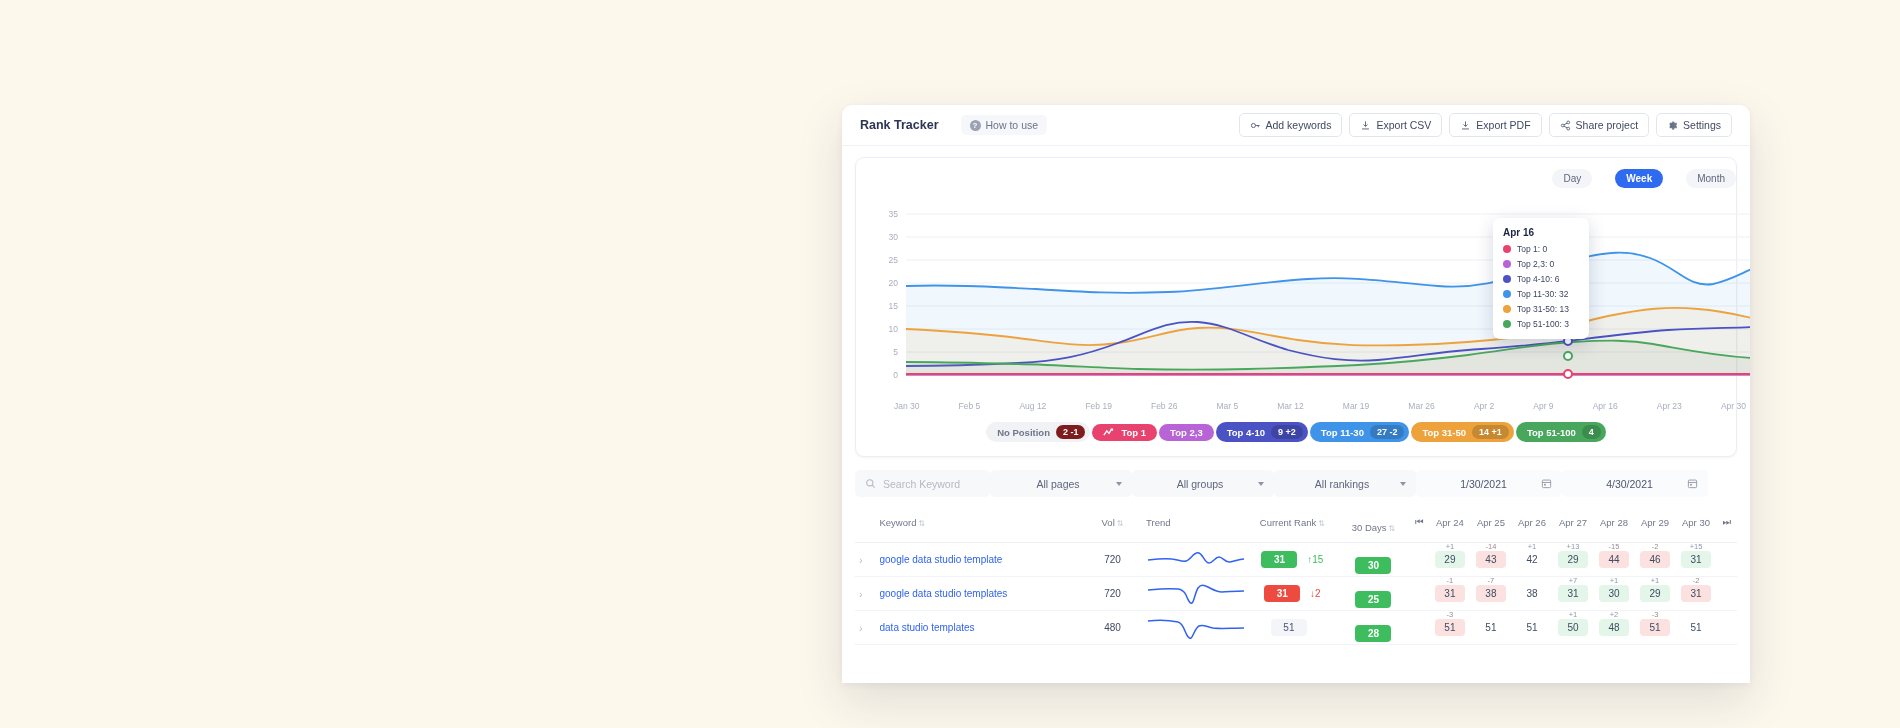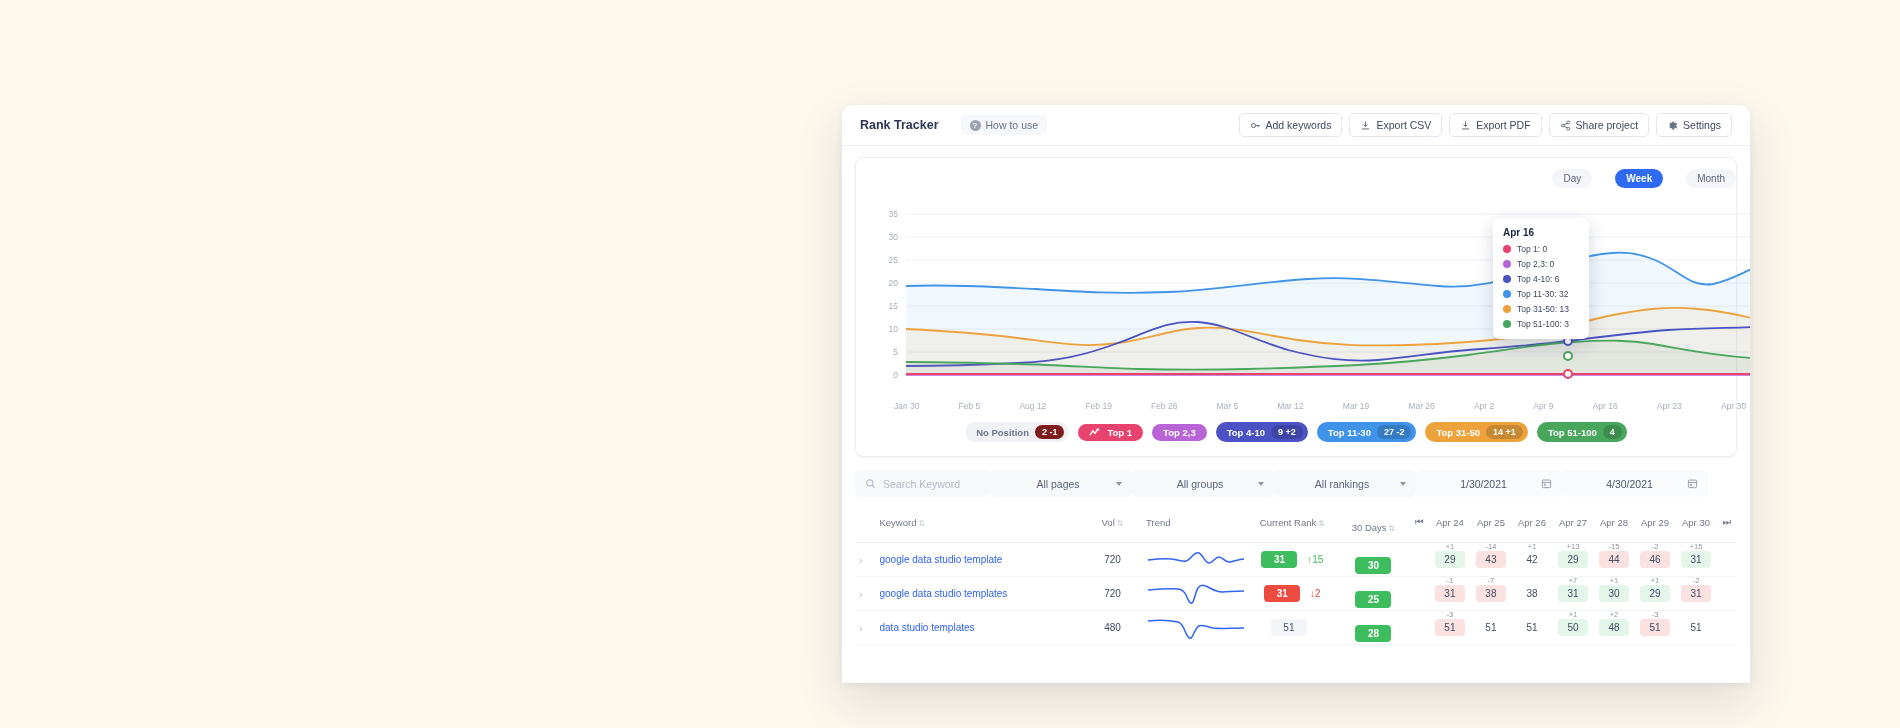--- a/index.html
+++ b/index.html
@@ -103,21 +103,21 @@
   .plot svg { display: block; }
   .xaxis {
     position: absolute; left: 38px; top: 243px; width: 852px;
     display: flex; justify-content: space-between;
     font-size: 8.5px; color: #a8aebd;
   }
 
   
   .pills {
     position: absolute; left: 0; right: 0; top: 264px;
-    display: flex; justify-content: center; align-items: center; gap: 9px;
+    display: flex; justify-content: center; align-items: center; gap: 2px;
   }
   .pill {
     display: flex; align-items: center; gap: 6px;
     border-radius: 13px; padding: 3px 5px 3px 11px;
     font-size: 9.5px; font-weight: 600; color: #fff;
     cursor: pointer; white-space: nowrap;
   }
   .pill .cnt {
     border-radius: 11px; padding: 2px 7px;
     font-size: 9px; background: rgba(0,0,0,.16);

